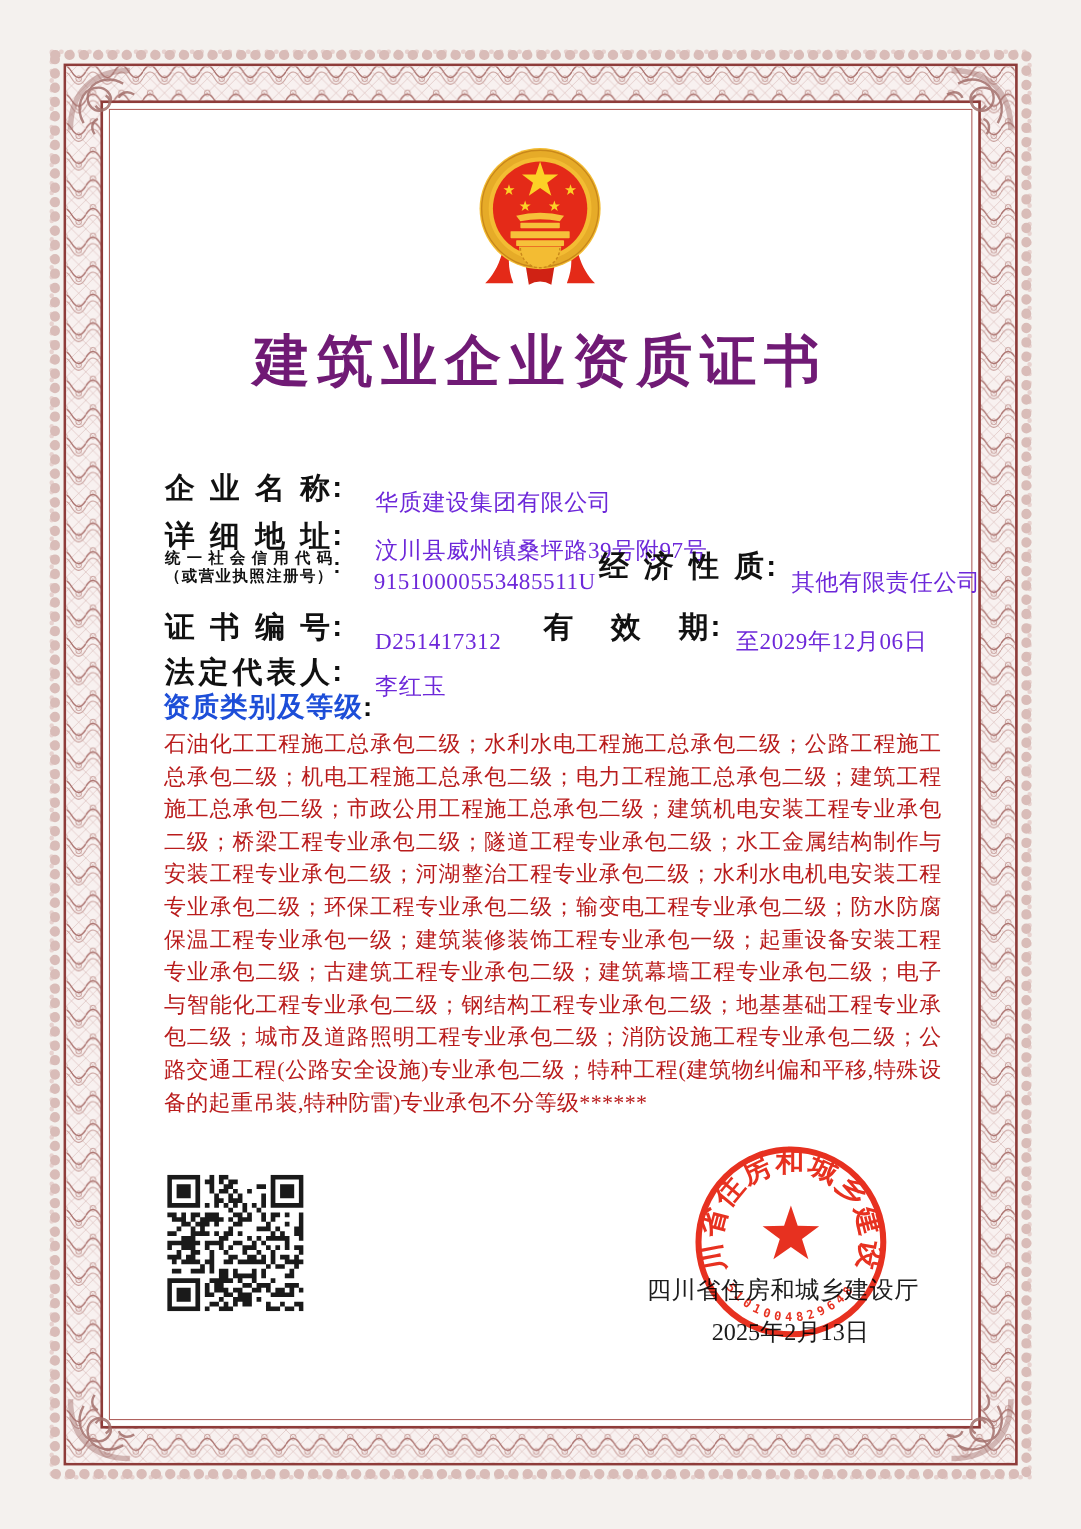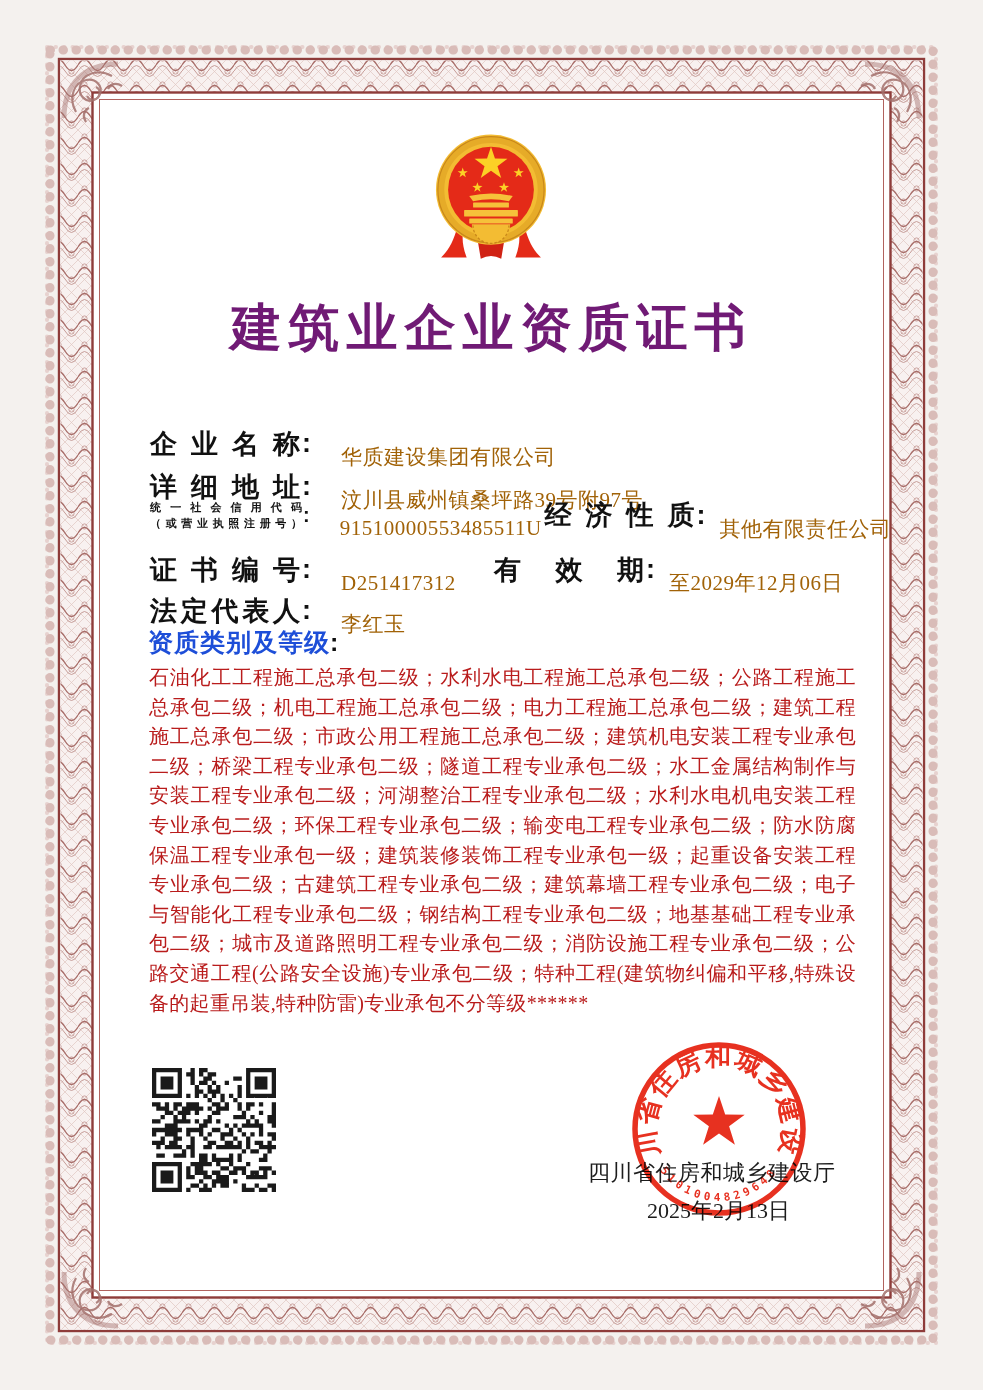--- a/index.html
+++ b/index.html
@@ -23,29 +23,29 @@
   .r4 { top:542px; } .r5 { top:583px; }
 
   .lbl {
     display:inline-block; width:150px; font-size:27px; font-weight:700; color:#111;
     text-align:justify; text-align-last:justify; line-height:34px;
   }
   .lbl5 { letter-spacing:0; }
   .cl { font-size:27px; font-weight:700; color:#111; margin-left:2px; }
   .val {
     font-family:"Liberation Serif","DejaVu Serif",serif;
-    font-size:21px; color:#a16207; margin-left:30px; letter-spacing:0.5px;margin-top:27px;
+    font-size:21px; color:#6d28d9; margin-left:30px; letter-spacing:0.5px;margin-top:27px;
   }
   .val-fixed { display:inline-block; min-width:150px; }
   .lbl2 { margin-left:3px; }
   .val2 { margin-left:14px; }
 
   .lbl-small { display:inline-block; width:152px; }
   .lbl-small span {
-    display:block; font-size:11px; font-weight:700; color:#111; line-height:16px;
+    display:block; font-size:14px; font-weight:700; color:#111; line-height:16px;
     text-align:justify; text-align-last:justify;
   }
   .cl-big { font-size:20px; font-weight:700; margin-left:1px; }
 
   .qual-label-row { position:absolute; left:148px; top:626px; z-index:2; }
   .qual-label { font-size:25px; font-weight:700; color:#1d4ed8; letter-spacing:1px; }
   .qual-colon { font-size:25px; font-weight:700; color:#0e0e0e; }
   .qual-text {
     position:absolute; left:149px; top:663px; width:707px; z-index:2;
     font-family:Liberation Serif, serif;

